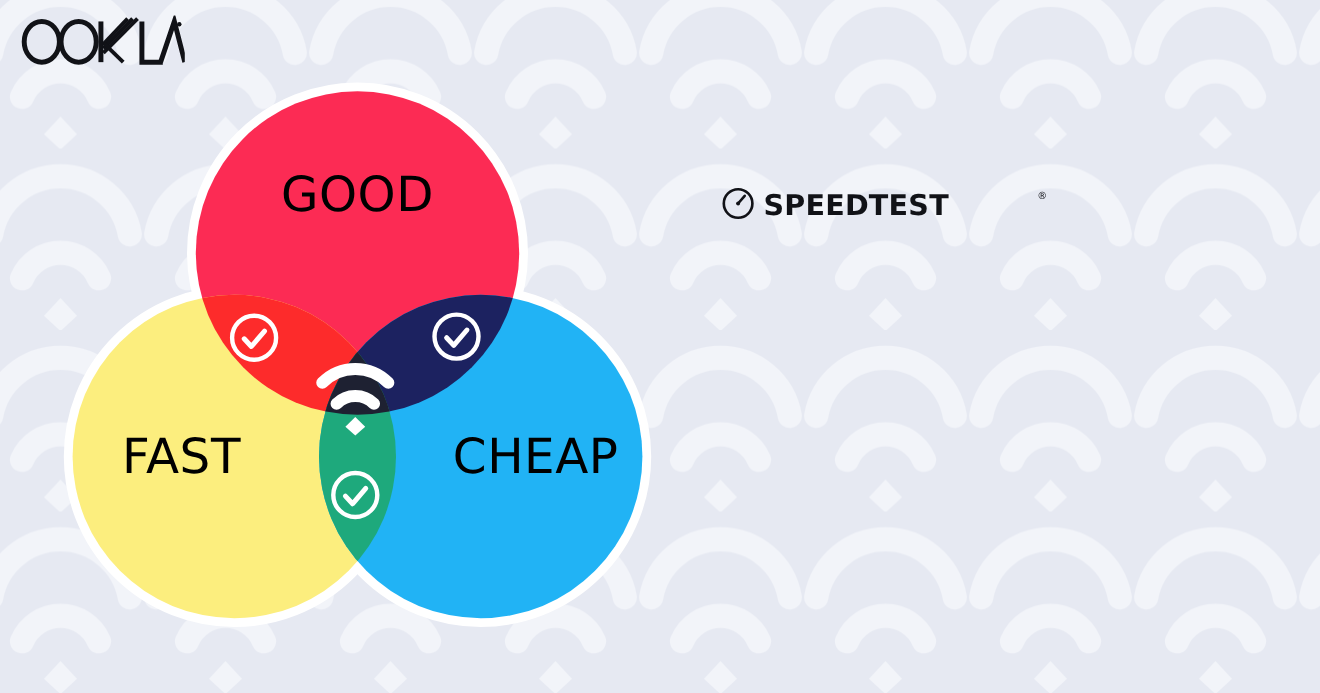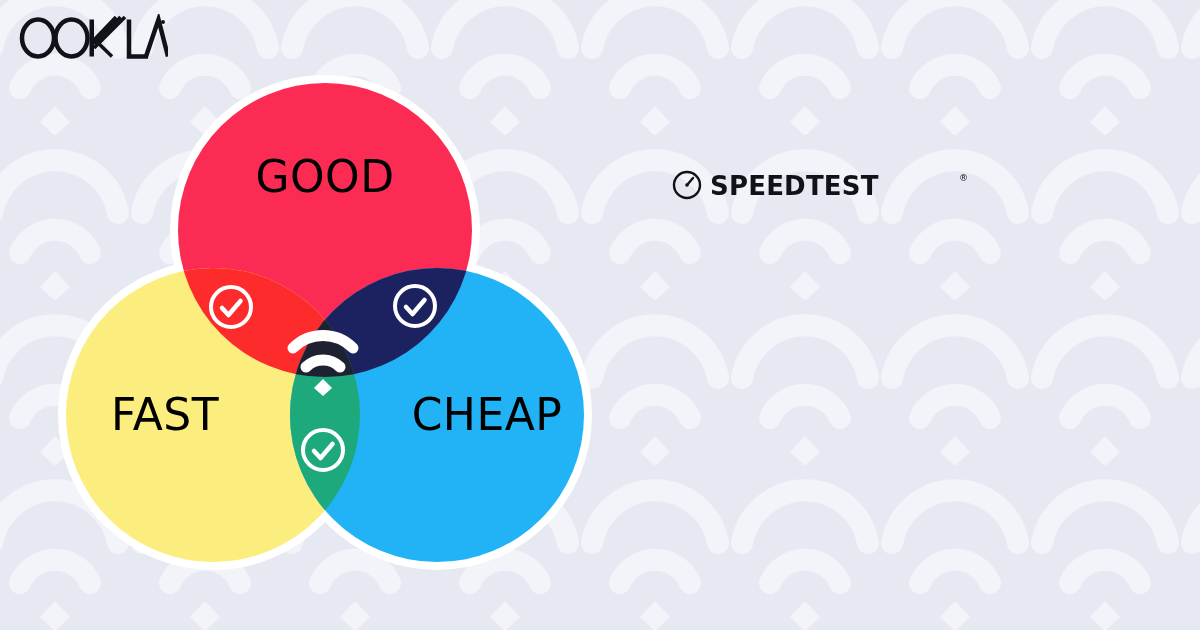--- a/index.html
+++ b/index.html
@@ -35,21 +35,21 @@
   #venn {
     position: absolute;
     left: 40px;
     top: 55px;
     width: 580px;
     height: 540px;
   }
   
   #right-panel {
     position: absolute;
-    left: 660px;
+    left: 644px;
     top: 168px;
     width: 490px;
   }
   #speedtest-logo {
     height: 34px;
     width: 300px;
     display: block;
     margin-left: 12px;
     margin-bottom: 16px;
   }

